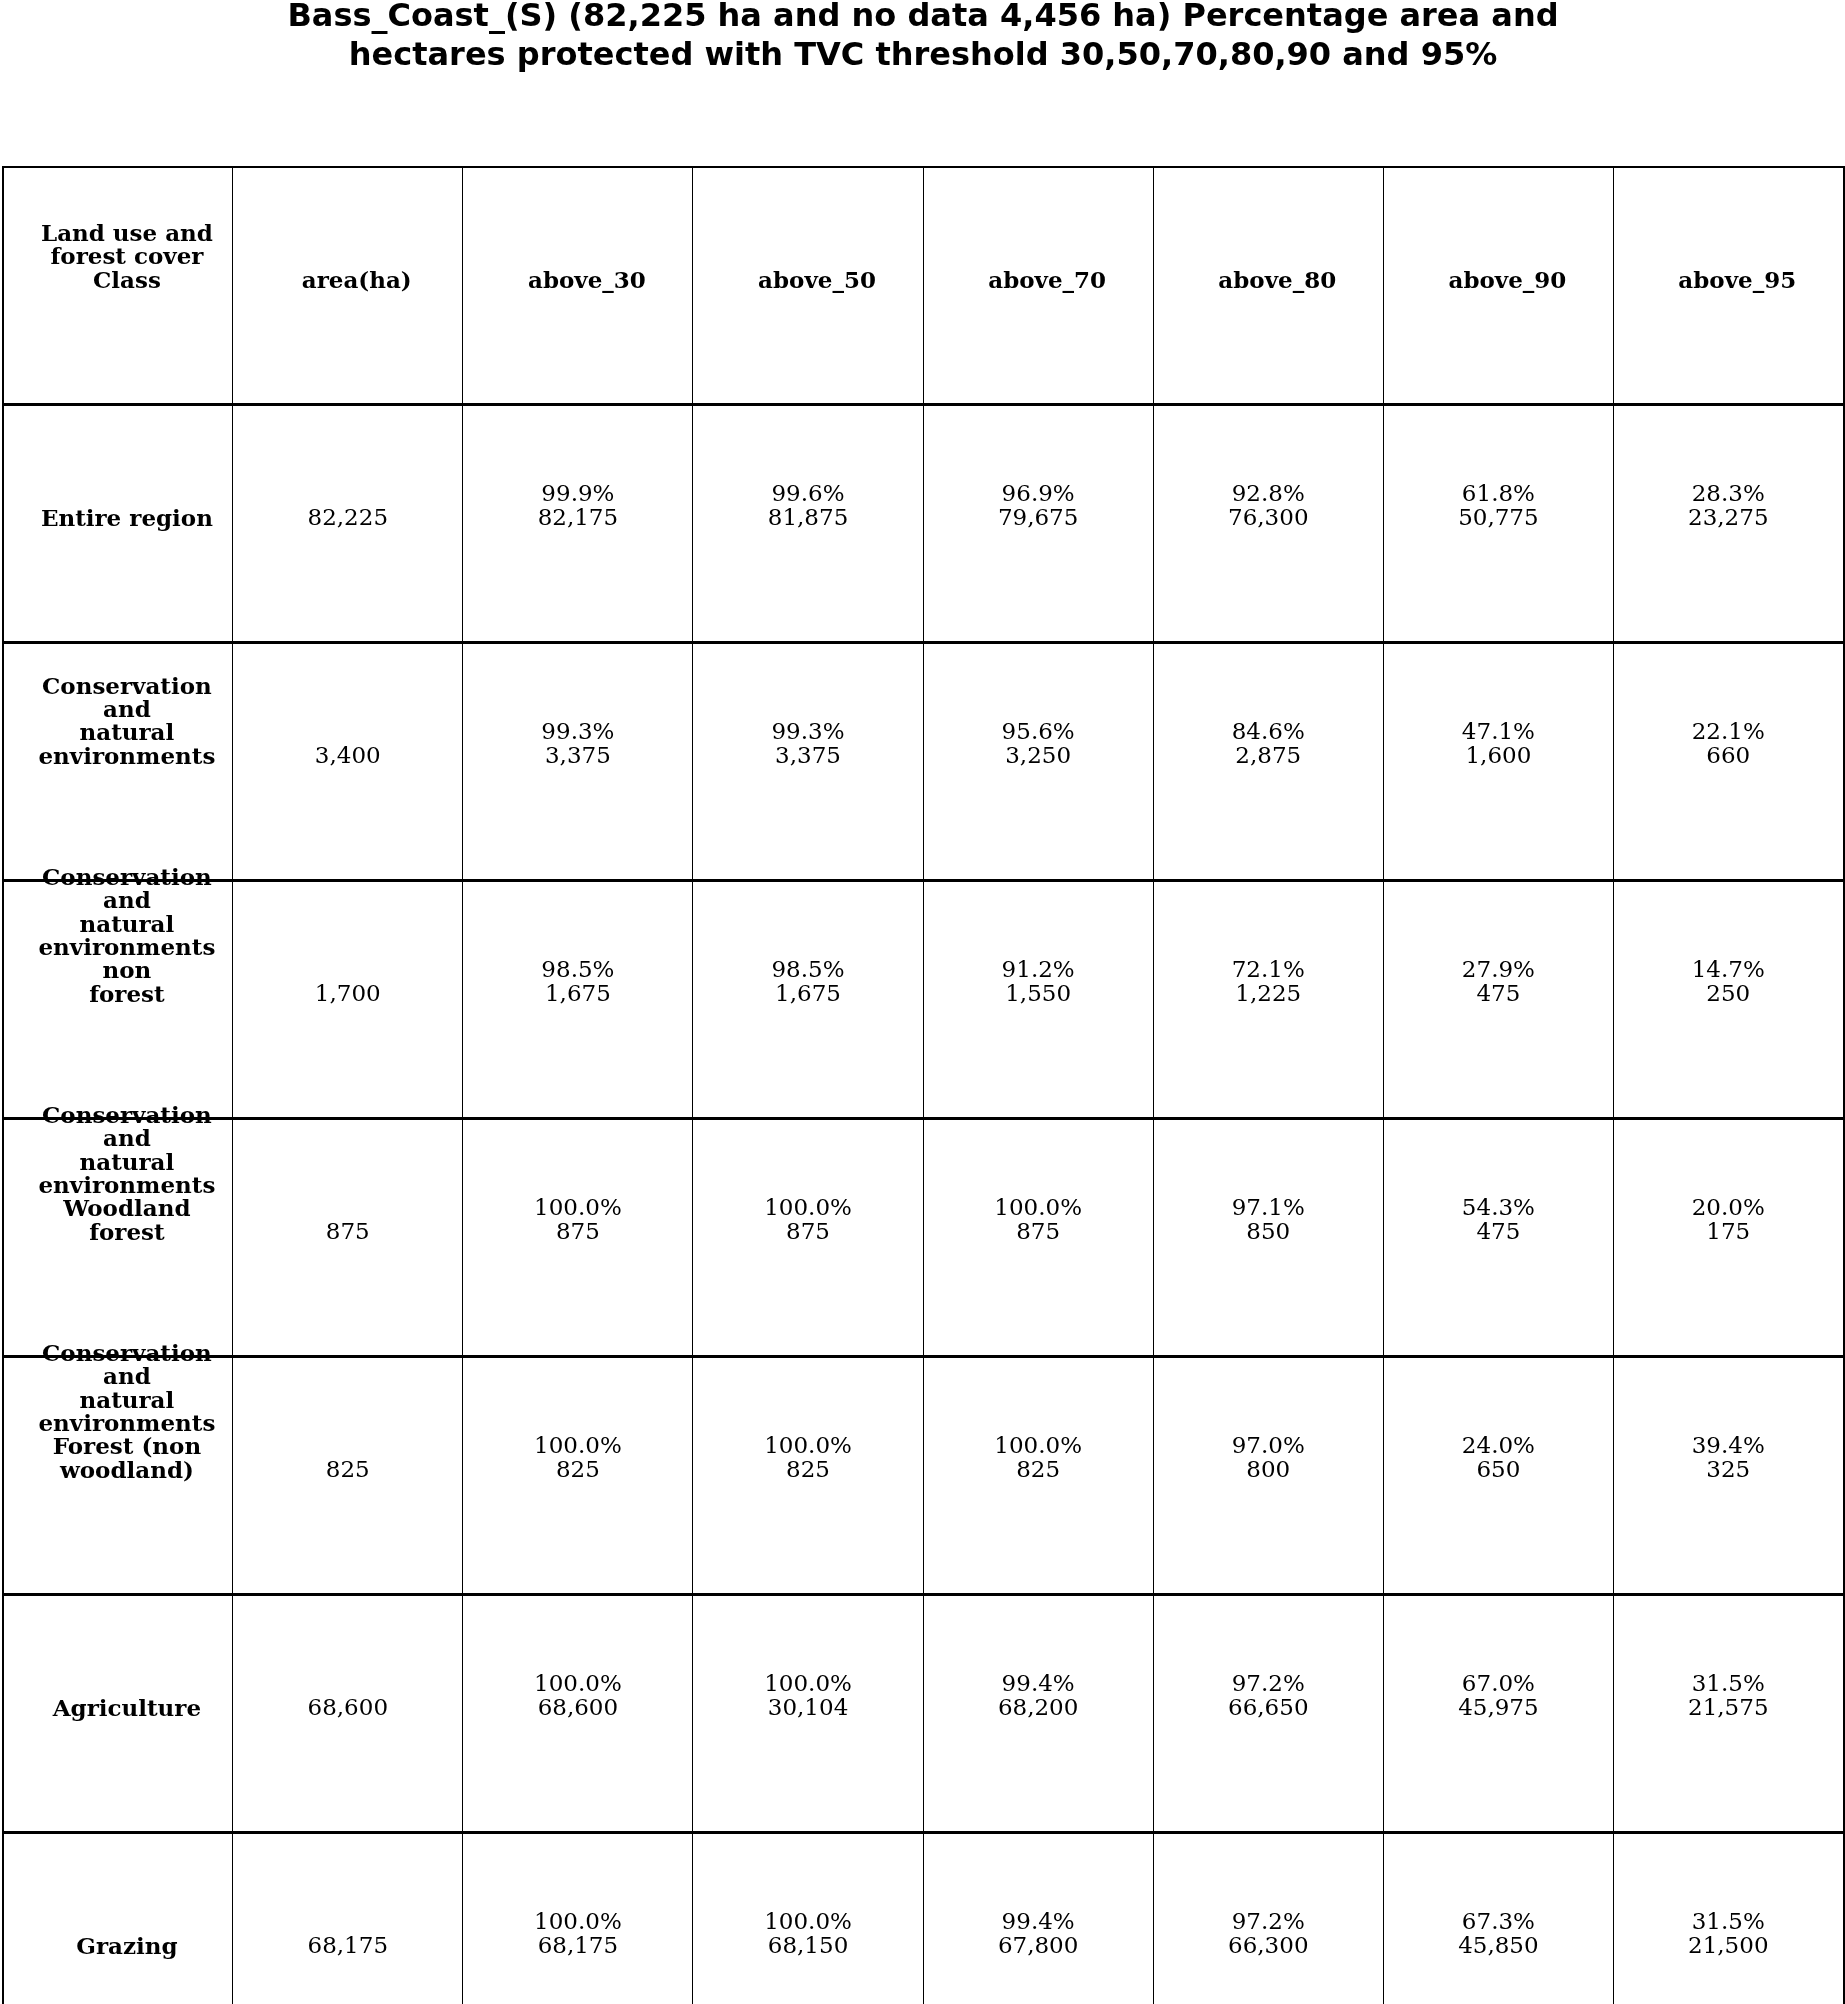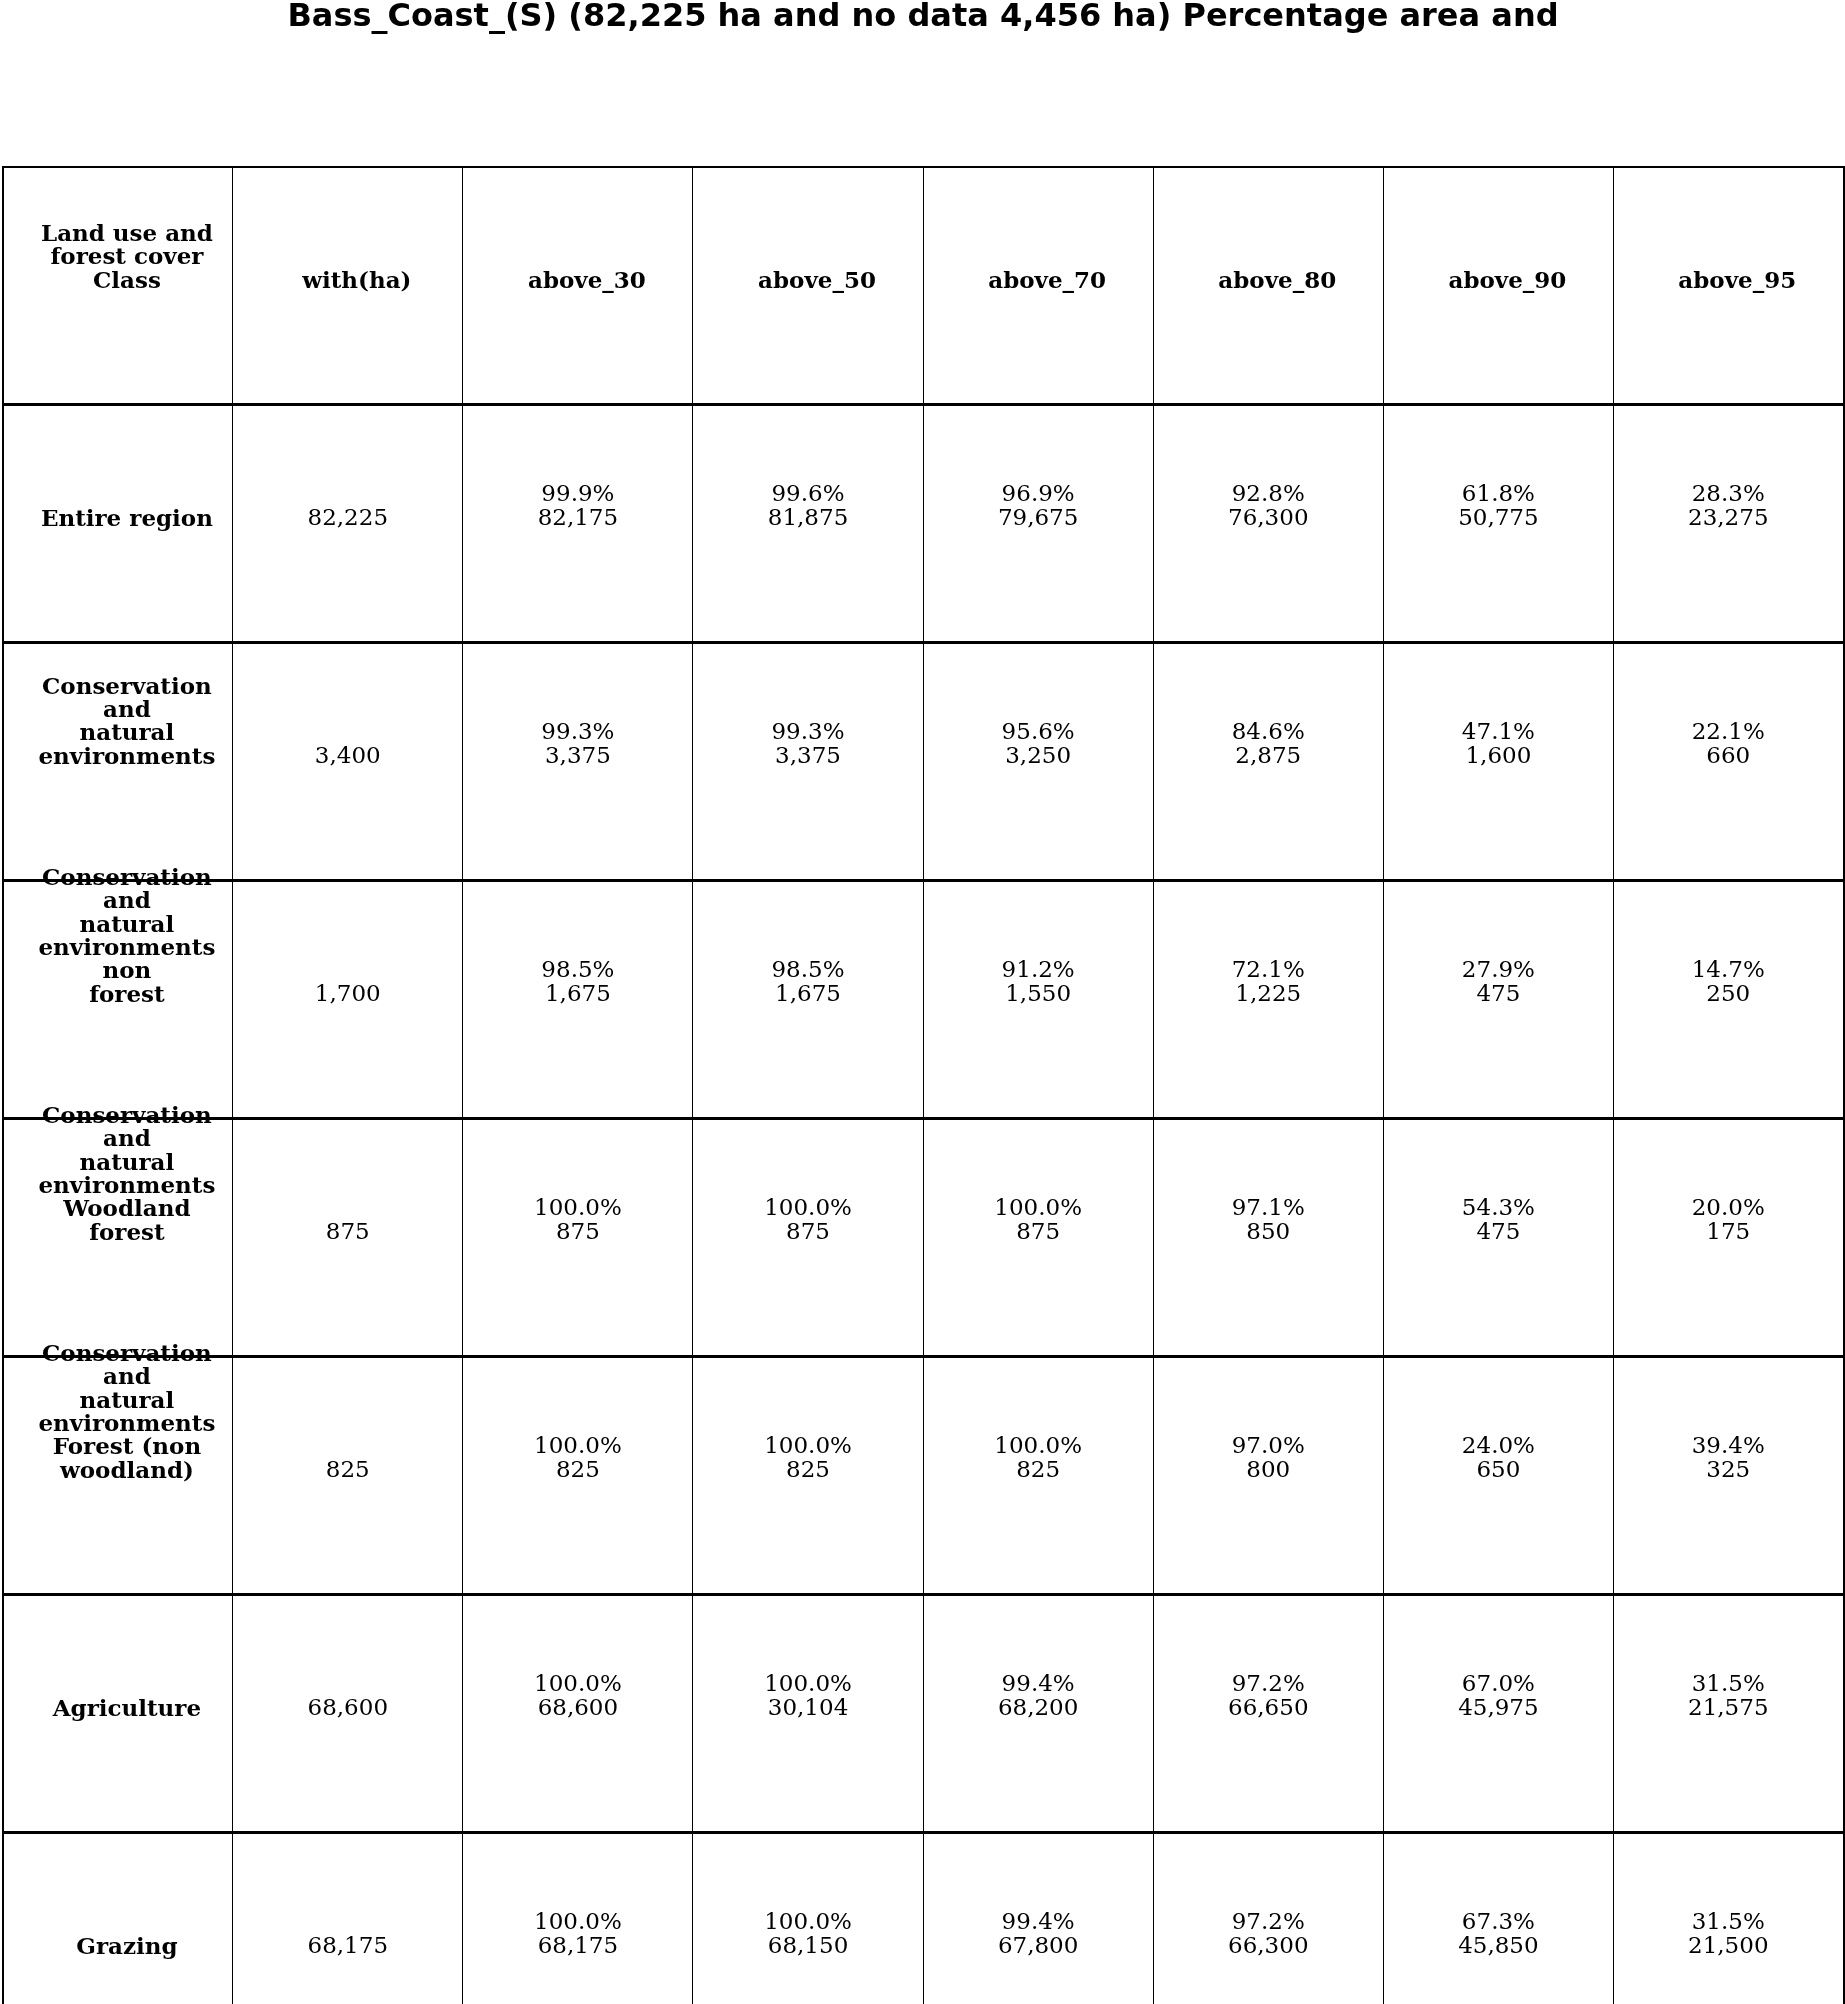--- a/index.html
+++ b/index.html
@@ -22,32 +22,33 @@
       text-align:center;line-height:1.02;white-space:pre-line;}
   .hdr .cb,.lbl .cb{font-weight:bold;margin-left:18px;}
 </style>
 </head>
 <body>
 
 <div class="page">
 
   <div class="title">
     <div>Bass_Coast_(S) (82,225 ha and no data 4,456 ha) Percentage area and</div>
+    <div>hectares protected with TVC threshold 30,50,70,80,90 and 95%</div>
   </div>
 
   <table class="tbl">
     <tbody>
         <tr>
       <th class="hdr">
             <div class="cb">Land use and
 forest cover
 Class</div>
           </th>
       <th class="hdr">
-            <div class="cb">with(ha)</div>
+            <div class="cb">area(ha)</div>
           </th>
       <th class="hdr">
             <div class="cb">above_30</div>
           </th>
       <th class="hdr">
             <div class="cb">above_50</div>
           </th>
       <th class="hdr">
             <div class="cb">above_70</div>
           </th>

